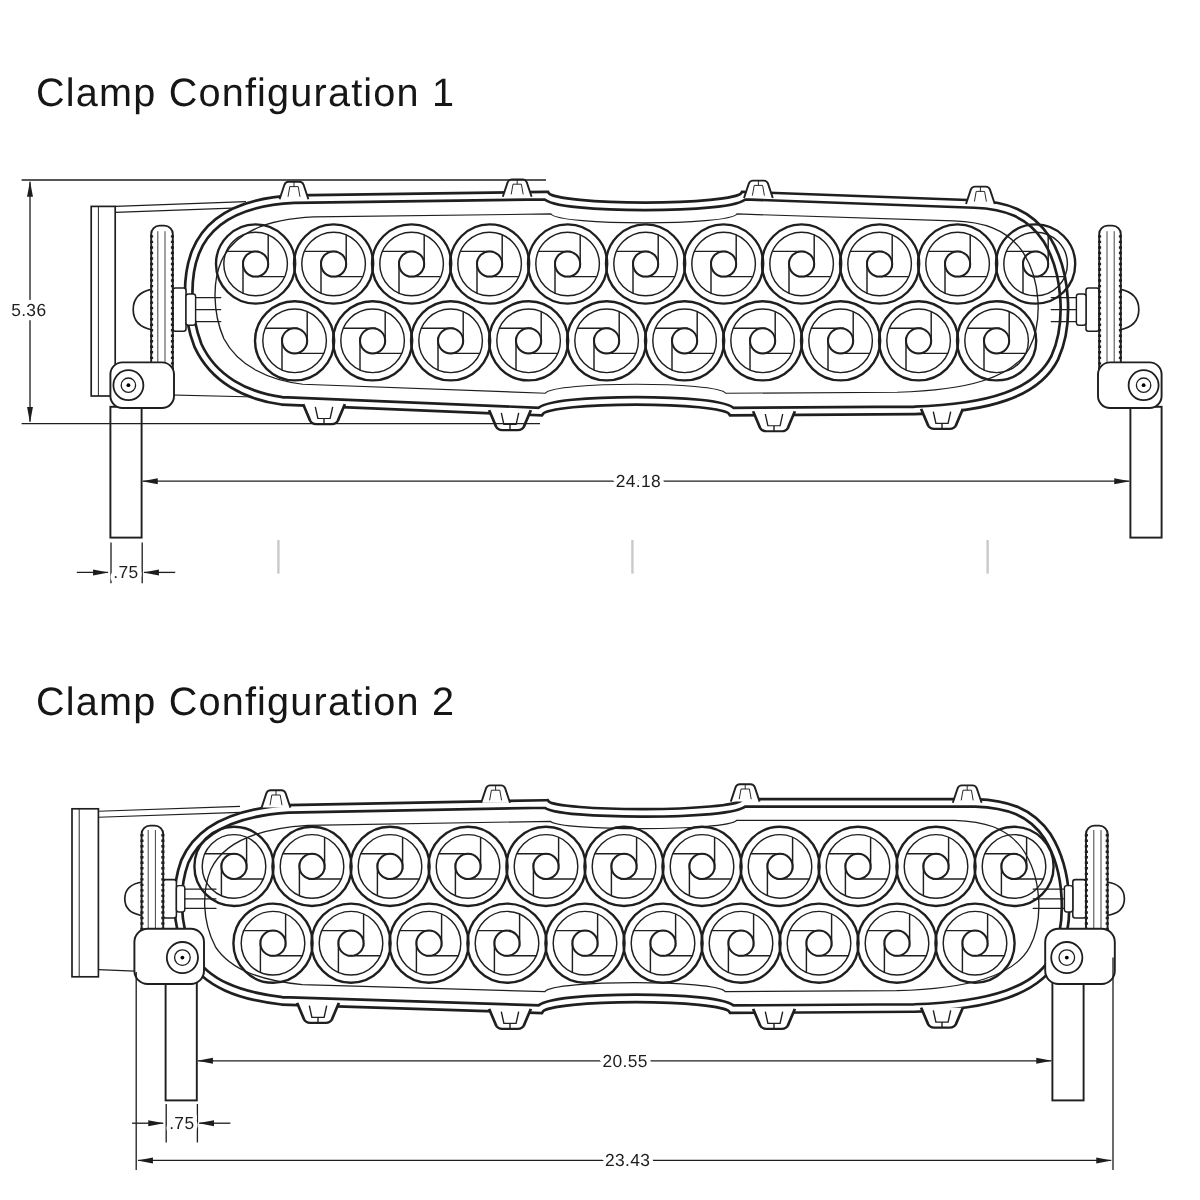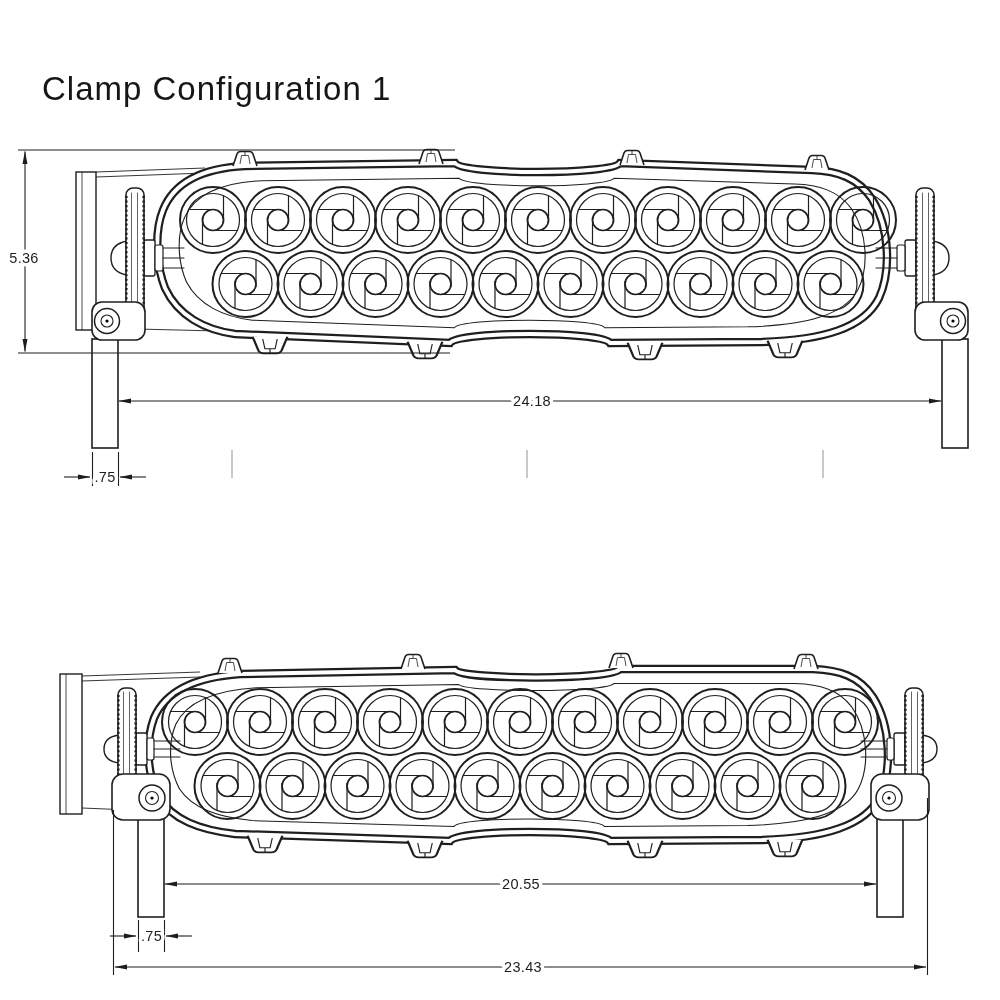--- a/index.html
+++ b/index.html
@@ -1,37 +1,38 @@
 <!DOCTYPE html>
 <html><head>
 <meta charset="utf-8">
 <style>
   html,body{margin:0;padding:0;background:#ffffff;}
   body{width:1000px;height:1000px;position:relative;font-family:"Liberation Sans",sans-serif;}
   .stage{position:absolute;inset:0;}
   h2.diagram-title{
-    position:absolute;left:30px;margin:12px;
+    position:absolute;left:30px;margin:0;
     font-size:33px;font-weight:300;letter-spacing:1px;color:#161616;
     font-family:"Liberation Sans",sans-serif;
   }
   #title1{top:58px;}
   #title2{top:566px;}
   svg{position:absolute;inset:0;}
   svg text{
     font-family:"Liberation Sans",sans-serif;
     font-size:14.5px;font-weight:400;fill:#1d1d1d;letter-spacing:.3px;
     paint-order:stroke;stroke:#ffffff;stroke-width:7px;stroke-linejoin:round;
   }
 </style>
 </head>
 <body>
 
 <div class="stage">
 
   <h2 id="title1" class="diagram-title">Clamp Configuration 1</h2>
+  <h2 id="title2" class="diagram-title">Clamp Configuration 2</h2>
 
   <svg width="1000" height="1000" viewBox="0 0 1000 1000">
     <defs>
       <marker id="ah" viewBox="0 0 12 6" refX="11.5" refY="3" markerWidth="13" markerHeight="7" orient="auto-start-reverse" markerUnits="userSpaceOnUse">
         <path d="M0,0.7 L12,3 L0,5.3 Z" fill="#1d1d1d"></path>
       </marker>
 
       <g id="led" fill="none">
         <circle r="33" stroke-width="2"></circle>
         <circle r="26.5" stroke-width="1.2"></circle>

